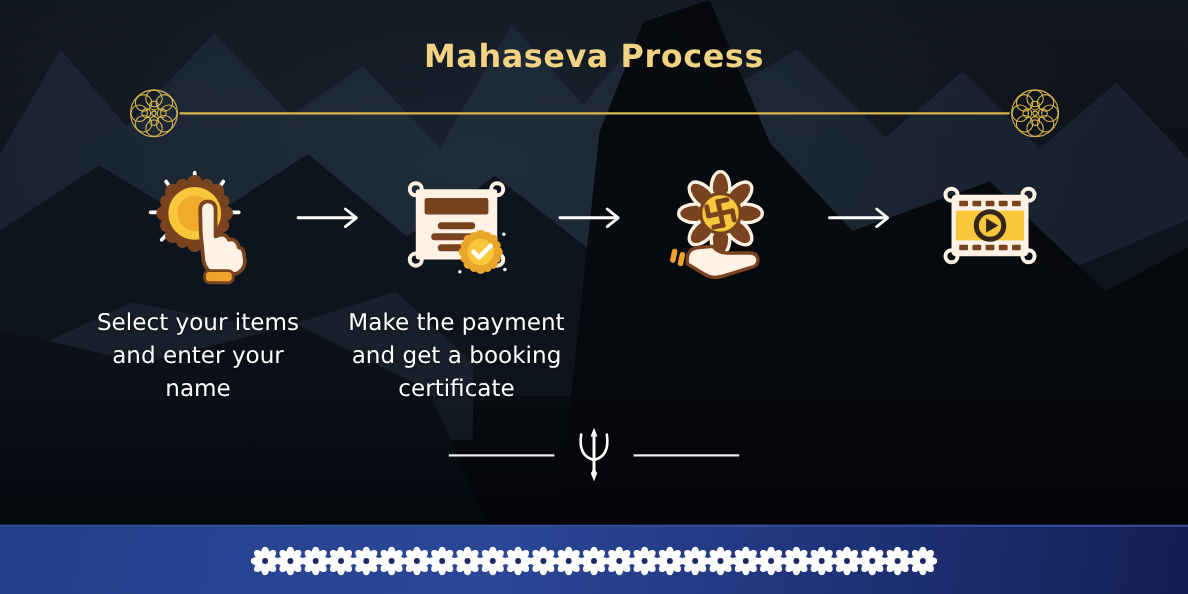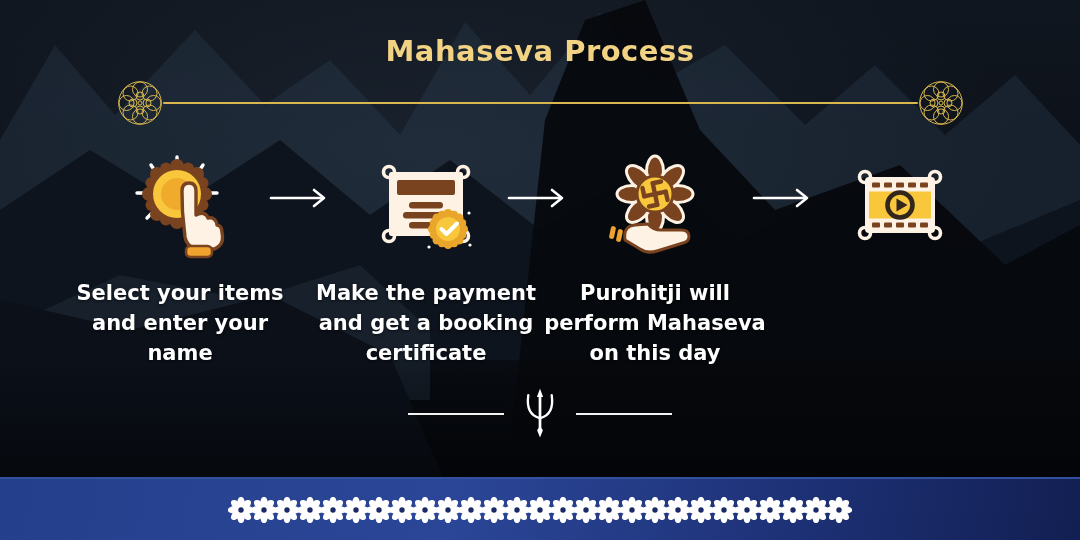--- a/index.html
+++ b/index.html
@@ -23,26 +23,26 @@
   .mandala.left  { left:117px; }
   .mandala.right { left:918px; }
   .gold-line {
     position:absolute; top:22px; left:163px; width:755px; height:2px;
     background:#d8b74e; border-radius:1px;
   }
 
   .step-col { position:absolute; top:150px; width:230px; z-index:3; }
   .step-col .icon-box { width:110px; height:110px; margin:0 auto; }
   .step-col.c1 { left:65px; }
-  .step-col.c2 { left:311px; }
+  .step-col.c2 { left:300px; }
   .step-col.c3 { left:540px; }
   .step-col.c4 { left:785px; }
   .step-label {
     margin-top:18px; text-align:center; color:#ffffff;
-    font-size:21px; line-height:30px; font-weight:bold;
+    font-size:21px; line-height:30px; font-weight:normal;
     white-space:pre-line; text-shadow:0 1px 3px rgba(0,0,0,.6);
   }
 
   .arrow { position:absolute; top:186px; width:62px; height:24px; z-index:3; }
   .arrow.a1 { left:268px; }
   .arrow.a2 { left:506px; }
   .arrow.a3 { left:751px; }
 
   .trishul-divider { position:absolute; top:390px; left:0; width:100%; height:52px; z-index:3; }
   .trishul-divider .line {
@@ -252,23 +252,20 @@
           <line x1="55" y1="33" x2="63.5" y2="33"></line>
           <line x1="66" y1="44" x2="66" y2="52.5"></line>
           <line x1="55" y1="55" x2="46.5" y2="55"></line>
           <line x1="44" y1="44" x2="44" y2="35.5"></line>
         </g>
         <rect x="10" y="76" width="5" height="13" rx="2.5" fill="#efa22e" transform="rotate(12 12.5 82.5)"></rect>
         <rect x="17" y="79" width="5" height="13" rx="2.5" fill="#efa22e" transform="rotate(12 19.5 85.5)"></rect>
         <path d="M25 90 q-2 -14 10 -15 l13 -1 q5 6 13 6 h20 q8 0 8 6.5 q0 5 -6 6.5 l-26 8 q-10 3 -17 -2 z" fill="#fdf2e3" stroke="#7a431f" stroke-width="3" stroke-linejoin="round"></path>
       </svg>
     </div>
-    <div class="step-label">Purohitji will
-perform Mahaseva
-on this day</div>
   </div>
 
   <svg class="arrow a3" width="62" height="24" viewBox="0 0 62 24" fill="none" stroke="#ffffff" stroke-width="2.6" stroke-linecap="round" stroke-linejoin="round">
     <line x1="3" y1="12" x2="54" y2="12"></line>
       <polyline points="46,4 56,12 46,20"></polyline>
   </svg>
 
   <div class="step-col c4">
     <div class="icon-box">
       <svg width="110" height="110" viewBox="0 0 110 110">

